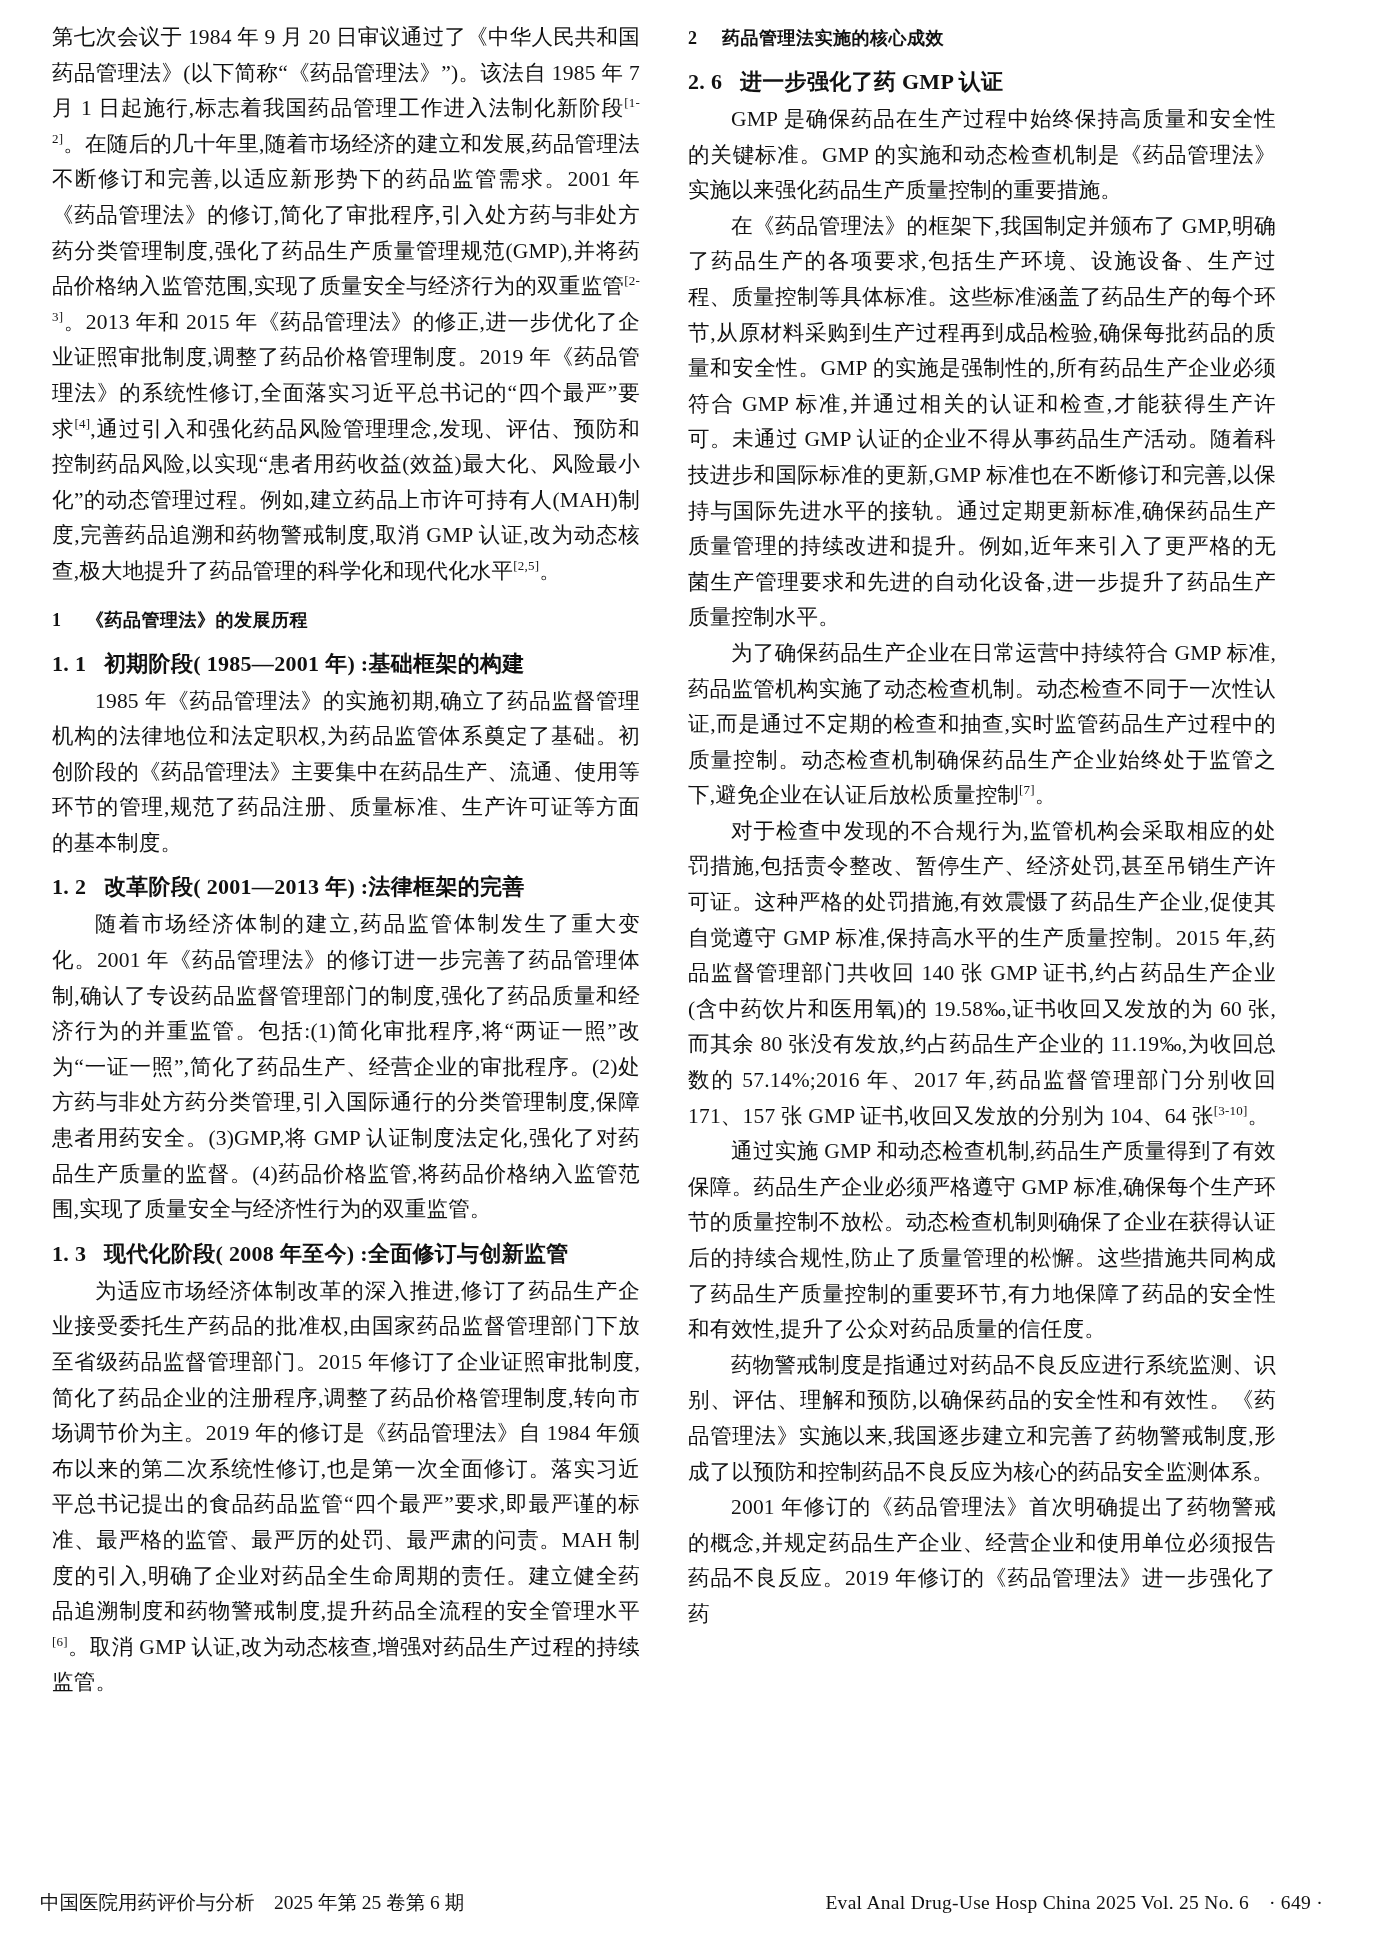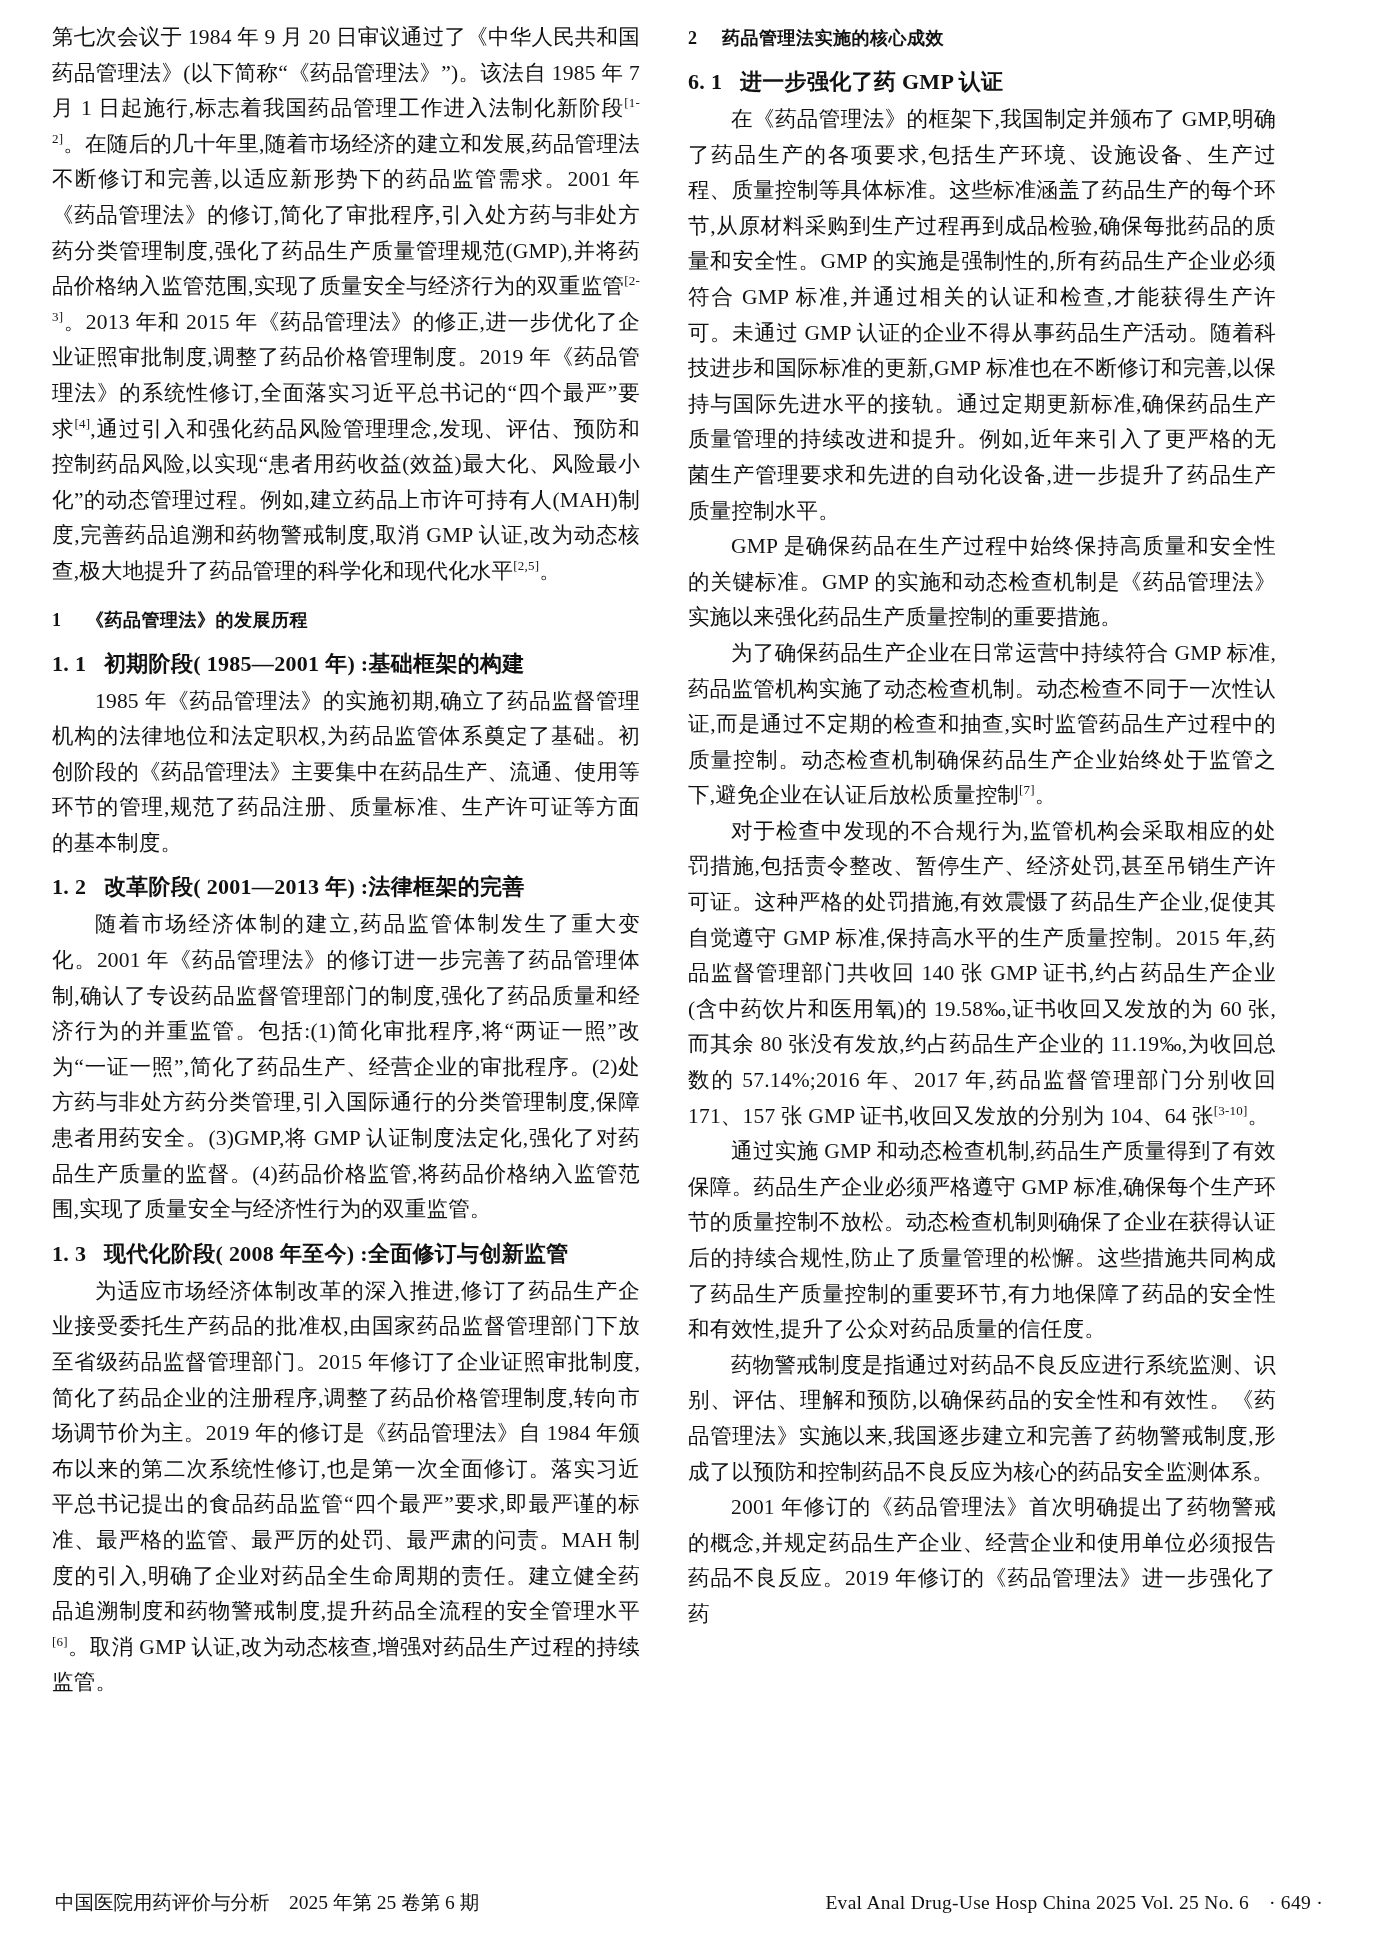--- a/index.html
+++ b/index.html
@@ -63,21 +63,21 @@
     font-weight: bold;
     line-height: 36px;
     letter-spacing: 0.3px;
   }
   h2.sub .num {
     display: inline-block;
     min-width: 52px;
   }
   .footer {
     position: absolute;
-    left: 55px;
+    left: 40px;
     right: 52px;
     bottom: 24px;
     display: flex;
     justify-content: space-between;
     font-size: 19.5px;
     line-height: 26px;
     color: #111;
     margin-top: 44px;
   }
   .footer .right { letter-spacing: 0.3px; }
@@ -105,24 +105,24 @@
       <h2 class="sub"><span class="num">1. 3</span><span>现代化阶段( 2008 年至今) :全面修订与创新监管</span></h2>
 
       <p class="ind"><span>为适应市场经济体制改革的深入推进,修订了药品生产企业接受委托生产药品的批准权,由国家药品监督管理部门下放至省级药品监督管理部门。2015 年修订了企业证照审批制度,简化了药品企业的注册程序,调整了药品价格管理制度,转向市场调节价为主。2019 年的修订是《药品管理法》自 1984 年颁布以来的第二次系统性修订,也是第一次全面修订。落实习近平总书记提出的食品药品监管“四个最严”要求,即最严谨的标准、最严格的监管、最严厉的处罚、最严肃的问责。MAH 制度的引入,明确了企业对药品全生命周期的责任。建立健全药品追溯制度和药物警戒制度,提升药品全流程的安全管理水平</span><sup>[6]</sup><span>。取消 GMP 认证,改为动态核查,增强对药品生产过程的持续监管。</span></p>
 
     </div>
 
     <div class="col">
 
       <h1 class="sec" style="margin-top:0"><span class="num">2</span><span>药品管理法实施的核心成效</span></h1>
 
-      <h2 class="sub"><span class="num">6. 1</span><span>进一步强化了药 GMP 认证</span></h2>
+      <h2 class="sub"><span class="num">2. 6</span><span>进一步强化了药 GMP 认证</span></h2>
 
+      <p class="ind">GMP 是确保药品在生产过程中始终保持高质量和安全性的关键标准。GMP 的实施和动态检查机制是《药品管理法》实施以来强化药品生产质量控制的重要措施。</p>
       <p class="ind">在《药品管理法》的框架下,我国制定并颁布了 GMP,明确了药品生产的各项要求,包括生产环境、设施设备、生产过程、质量控制等具体标准。这些标准涵盖了药品生产的每个环节,从原材料采购到生产过程再到成品检验,确保每批药品的质量和安全性。GMP 的实施是强制性的,所有药品生产企业必须符合 GMP 标准,并通过相关的认证和检查,才能获得生产许可。未通过 GMP 认证的企业不得从事药品生产活动。随着科技进步和国际标准的更新,GMP 标准也在不断修订和完善,以保持与国际先进水平的接轨。通过定期更新标准,确保药品生产质量管理的持续改进和提升。例如,近年来引入了更严格的无菌生产管理要求和先进的自动化设备,进一步提升了药品生产质量控制水平。</p>
-      <p class="ind">GMP 是确保药品在生产过程中始终保持高质量和安全性的关键标准。GMP 的实施和动态检查机制是《药品管理法》实施以来强化药品生产质量控制的重要措施。</p>
 
       <p class="ind"><span>为了确保药品生产企业在日常运营中持续符合 GMP 标准,药品监管机构实施了动态检查机制。动态检查不同于一次性认证,而是通过不定期的检查和抽查,实时监管药品生产过程中的质量控制。动态检查机制确保药品生产企业始终处于监管之下,避免企业在认证后放松质量控制</span><sup>[7]</sup><span>。</span></p>
 
       <p class="ind"><span>对于检查中发现的不合规行为,监管机构会采取相应的处罚措施,包括责令整改、暂停生产、经济处罚,甚至吊销生产许可证。这种严格的处罚措施,有效震慑了药品生产企业,促使其自觉遵守 GMP 标准,保持高水平的生产质量控制。2015 年,药品监督管理部门共收回 140 张 GMP 证书,约占药品生产企业(含中药饮片和医用氧)的 19.58‰,证书收回又发放的为 60 张,而其余 80 张没有发放,约占药品生产企业的 11.19‰,为收回总数的 57.14%;2016 年、2017 年,药品监督管理部门分别收回 171、157 张 GMP 证书,收回又发放的分别为 104、64 张</span><sup>[3-10]</sup><span>。</span></p>
 
       <p class="ind">通过实施 GMP 和动态检查机制,药品生产质量得到了有效保障。药品生产企业必须严格遵守 GMP 标准,确保每个生产环节的质量控制不放松。动态检查机制则确保了企业在获得认证后的持续合规性,防止了质量管理的松懈。这些措施共同构成了药品生产质量控制的重要环节,有力地保障了药品的安全性和有效性,提升了公众对药品质量的信任度。</p>
 
 
       <p class="ind">药物警戒制度是指通过对药品不良反应进行系统监测、识别、评估、理解和预防,以确保药品的安全性和有效性。《药品管理法》实施以来,我国逐步建立和完善了药物警戒制度,形成了以预防和控制药品不良反应为核心的药品安全监测体系。</p>
       <p class="ind">2001 年修订的《药品管理法》首次明确提出了药物警戒的概念,并规定药品生产企业、经营企业和使用单位必须报告药品不良反应。2019 年修订的《药品管理法》进一步强化了药</p>

